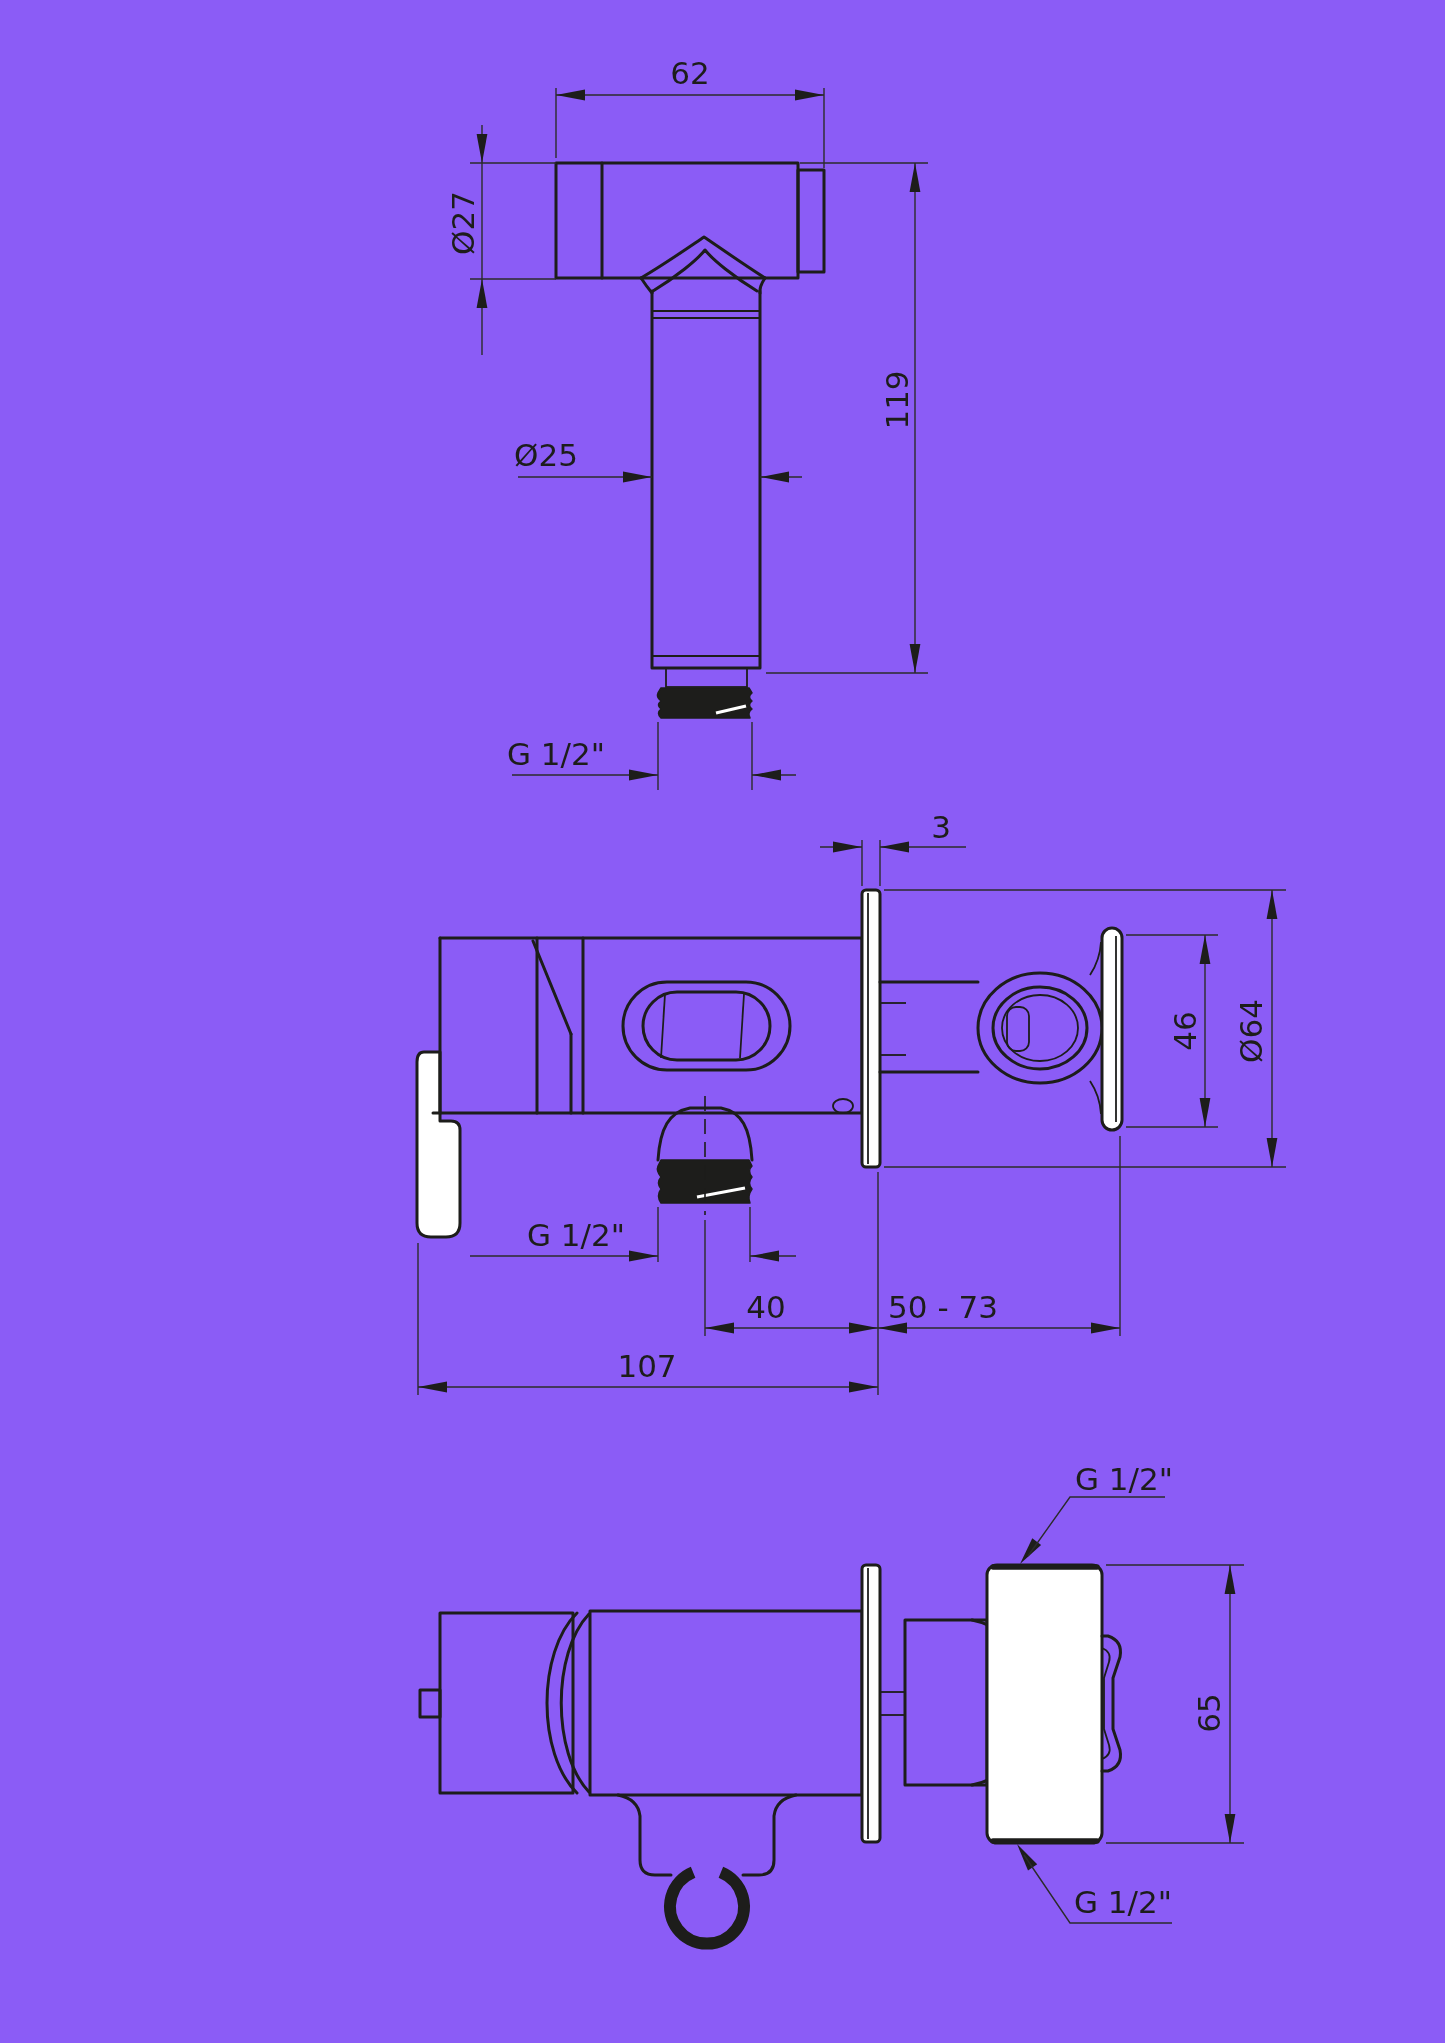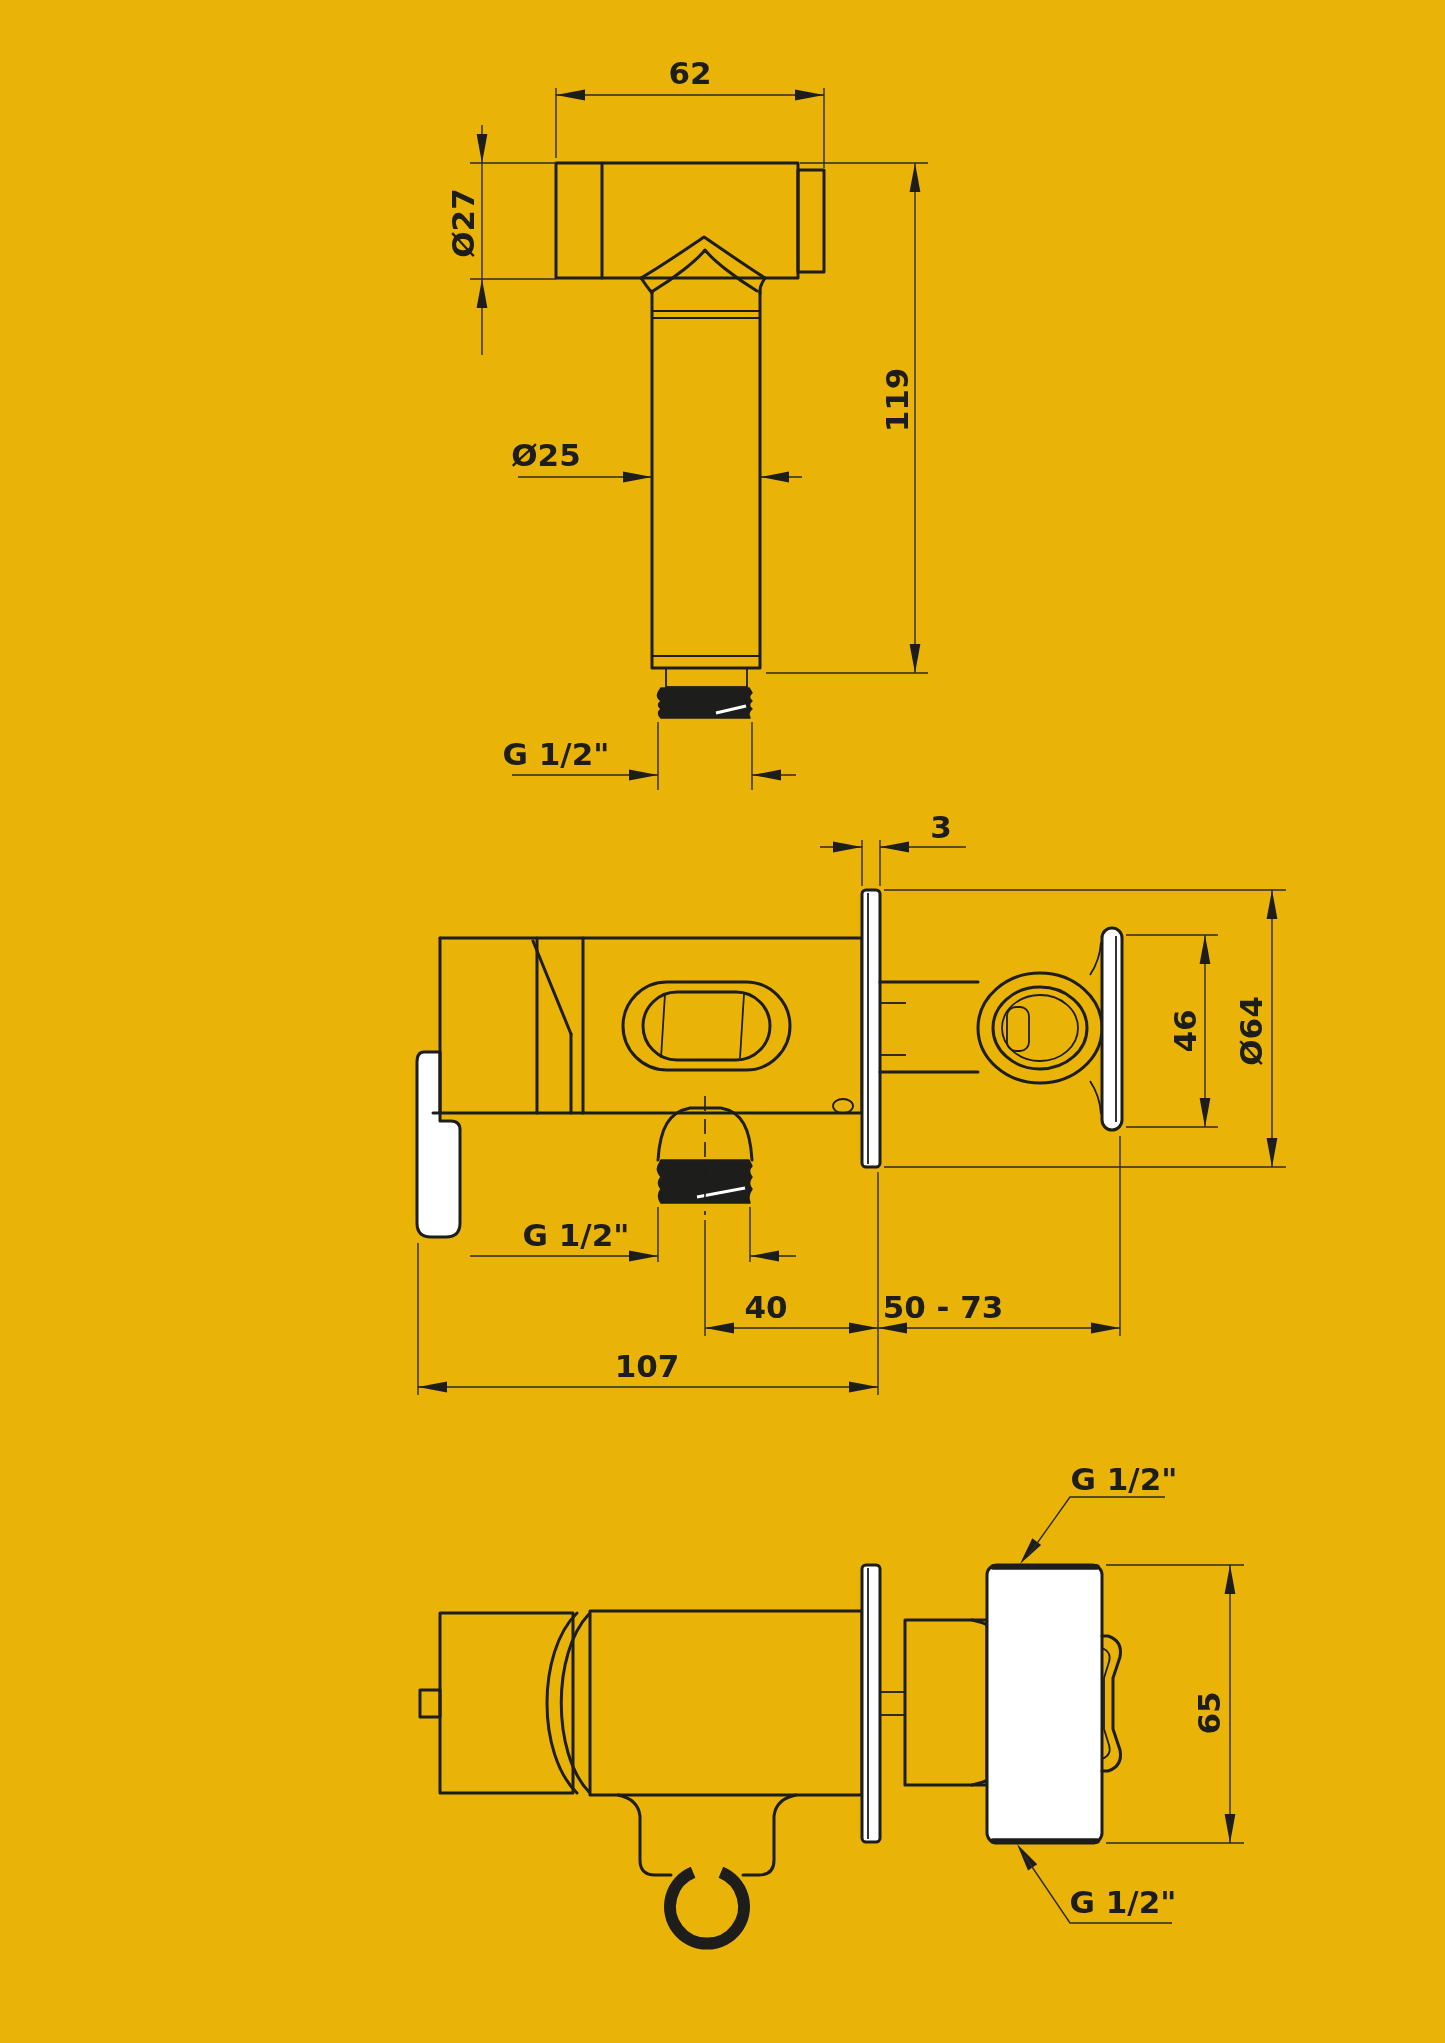--- a/index.html
+++ b/index.html
@@ -1,16 +1,16 @@
 <!DOCTYPE html>
 <html><head>
 <meta charset="utf-8">
 <style>
   html,body{margin:0;padding:0;background:#ffffff;}
-  .page{position:relative;width:1445px;height:2043px;background:#eab308;overflow:hidden;font-weight:bold;}
+  .page{position:relative;width:1445px;height:2043px;background:#8b5cf6;overflow:hidden;}
   svg{display:block;}
   text{font-family:"DejaVu Sans","Liberation Sans",sans-serif;fill:#1d1d1b;}
   .dim-num{font-size:31px;}
   .part{stroke:#1d1d1b;stroke-width:3;fill:none;stroke-linecap:round;stroke-linejoin:round;}
   .partfill{stroke:#1d1d1b;stroke-width:3;fill:#ffffff;stroke-linejoin:round;}
   .thin{stroke:#1d1d1b;stroke-width:1.8;fill:none;}
   .dim{stroke:#2b2b2b;stroke-width:1.4;fill:none;}
   .arr{fill:#1d1d1b;stroke:none;}
   .blackfill{fill:#1d1d1b;stroke:#1d1d1b;stroke-width:1.5;stroke-linejoin:round;}
   .dash{stroke:#1d1d1b;stroke-width:1.6;fill:none;stroke-dasharray:15 8;}

